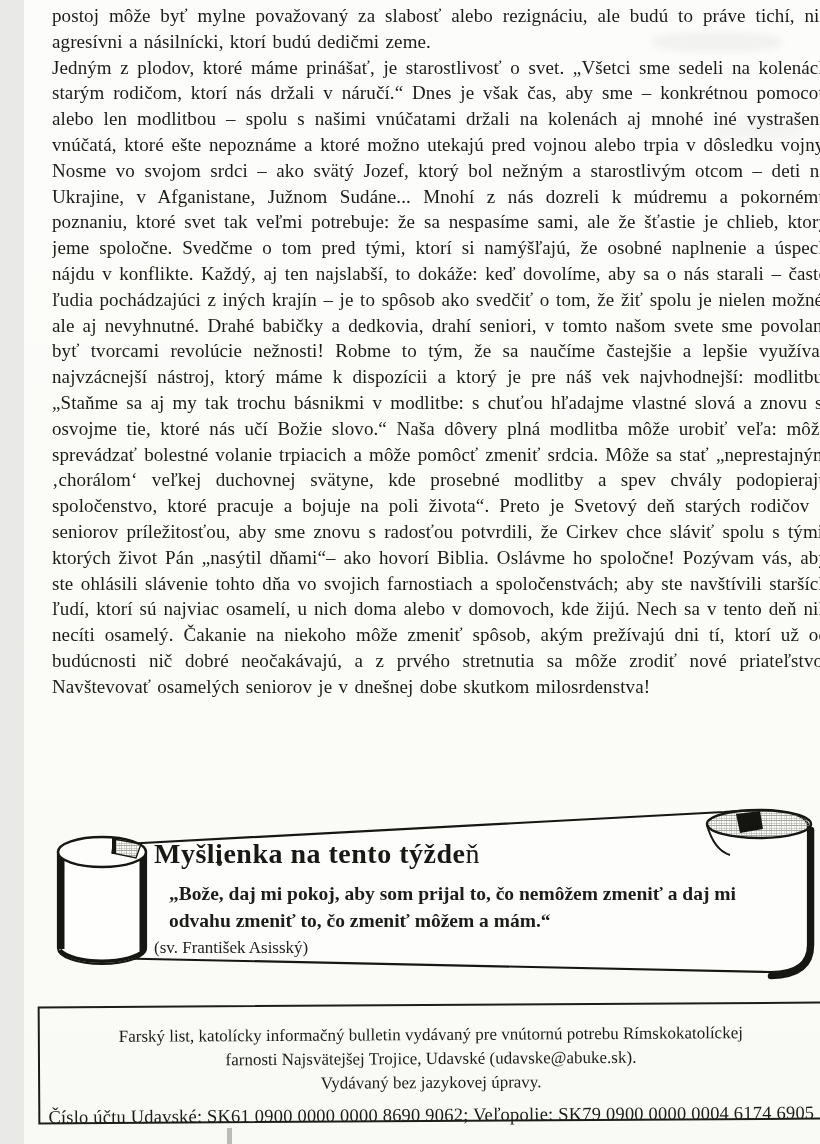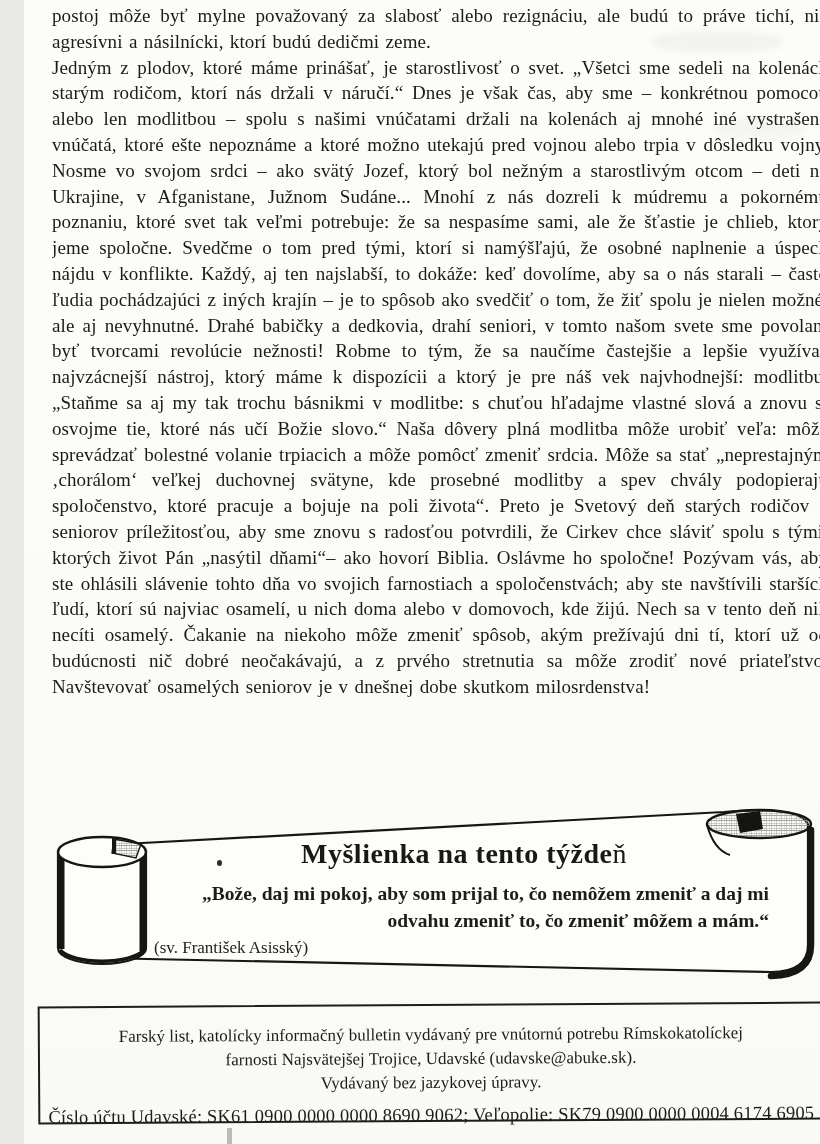--- a/index.html
+++ b/index.html
@@ -18,26 +18,26 @@
   .article{
     position:absolute;top:3px;left:28px;right:16px;height:794px;overflow:hidden;
     font-size:19px;line-height:25.8px;text-align:justify;
     letter-spacing:.1px;word-spacing:1.5px;
   }
   .article p{margin:0;}
   
   .banner{position:absolute;top:798px;left:0;width:820px;height:195px;}
   .banner svg{position:absolute;top:0;left:0;}
   .banner-title{
-    position:absolute;top:40px;left:130px;right:70px;text-align:center;
+    position:absolute;top:40px;left:130px;right:70px;text-align:left;
     font-size:28px;letter-spacing:.5px;color:#181815;
   }
   .banner-title b{font-weight:bold;}
   .banner-quote{
-    position:absolute;top:82px;left:130px;right:60px;text-align:right;
+    position:absolute;top:82px;left:130px;right:60px;text-align:left;
     font-size:19.5px;line-height:27px;font-weight:600;color:#1c1c19;
   }
   .banner-quote .inner{max-width:600px;margin:0 auto;}
   .banner-attribution{
     position:absolute;top:140px;left:130px;right:100px;text-align:left;
     font-size:17px;color:#22221f;
   }
   .banner-dot{position:absolute;top:62px;left:193px;width:5px;height:6px;
     background:#2a2a27;border-radius:50%;}
   

